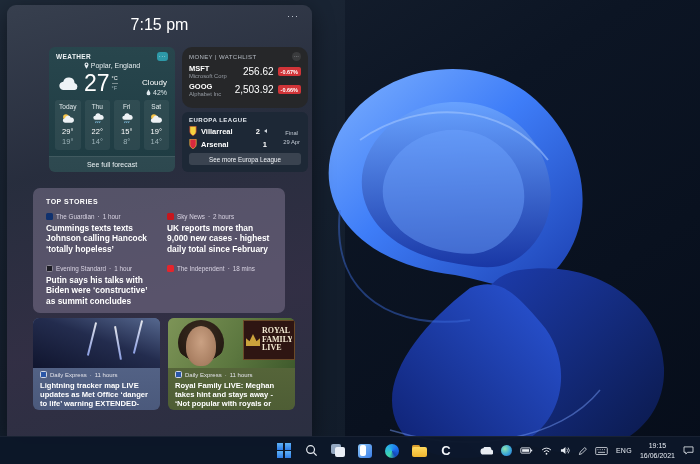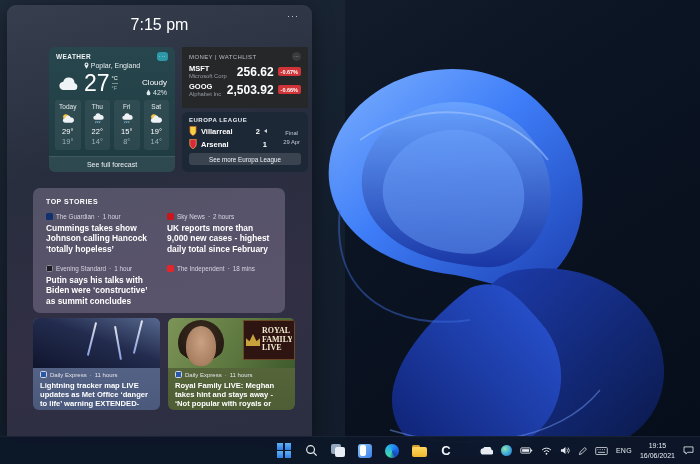--- a/index.html
+++ b/index.html
@@ -42,28 +42,28 @@
   .w-day{font-size:6.5px;color:#e2eaec;margin-bottom:2px;}
   .w-ico{height:13px;display:flex;justify-content:center;align-items:center;}
   .w-hi{font-size:7.5px;color:#fff;margin-top:2px;}
   .w-lo{font-size:7.5px;color:#9db3b9;margin-top:1px;}
   .w-footer{position:absolute;left:0;right:0;bottom:0;text-align:center;font-size:7px;color:#eaf1f3;
             padding:4px 0;background:rgba(255,255,255,.07);border-top:1px solid rgba(255,255,255,.09);}
 
   .col2{display:flex;flex-direction:column;gap:4px;width:126px;}
 
   
-  .money{position:relative;height:61px;border-radius:1px;background:#262729;padding:5px 7px;box-sizing:border-box;}
+  .money{position:relative;height:61px;border-radius:10px;background:#262729;padding:5px 7px;box-sizing:border-box;}
   .m-head{display:flex;justify-content:space-between;align-items:center;}
   .m-title{font-size:6px;color:#b7bdc5;letter-spacing:.4px;}
   .m-more{width:9px;height:9px;border-radius:50%;background:#3a3b3d;color:#cfd3d8;font-size:5px;line-height:8px;text-align:center;}
   .m-row{display:flex;align-items:center;margin-top:3.5px;}
   .m-sym{font-size:7.5px;font-weight:bold;color:#fff;line-height:1.1;}
   .m-name{font-size:5.8px;color:#969ca4;line-height:1.1;}
-  .m-price{margin-left:auto;font-size:12px;font-weight:bold;color:#fff;}
+  .m-price{margin-left:auto;font-size:10px;font-weight:normal;color:#fff;}
   .m-chg{margin-left:4px;background:#d13438;color:#fff;font-size:5.5px;font-weight:bold;
          padding:1.5px 3px;border-radius:2px;}
 
   
   .sports{position:relative;height:60px;border-radius:6px;background:#1d2836;padding:5px 7px;box-sizing:border-box;}
   .s-title{font-size:6px;font-weight:bold;color:#e8edf3;letter-spacing:.5px;}
   .s-row{display:flex;align-items:center;gap:4px;margin-top:3px;padding-right:34px;}
   .s-team{font-size:7.5px;font-weight:bold;color:#fff;flex:1;}
   .s-score{font-size:7.5px;font-weight:bold;color:#fff;}
   .s-win{width:0;height:0;border-top:2.5px solid transparent;border-bottom:2.5px solid transparent;border-right:3.5px solid #cfd6de;}
@@ -334,21 +334,21 @@
     <div class="stories">
       <div class="ts-title">TOP STORIES</div>
       <div class="ts-grid">
         <div class="story">
           <div class="st-src">
             <span class="favicon" style="background:#10316e;"></span>
             <span>The Guardian</span>
             <span>·</span>
             <span>1 hour</span>
           </div>
-          <div class="st-head">Cummings takes show Johnson calling Hancock ‘totally hopeless’</div>
+          <div class="st-head">Cummings texts texts Johnson calling Hancock ‘totally hopeless’</div>
         </div>
         <div class="story">
           <div class="st-src">
             <span class="favicon" style="background:#c7161d;"></span>
             <span>Sky News</span>
             <span>·</span>
             <span>2 hours</span>
           </div>
           <div class="st-head">UK reports more than 9,000 new cases - highest daily total since February</div>
         </div>

